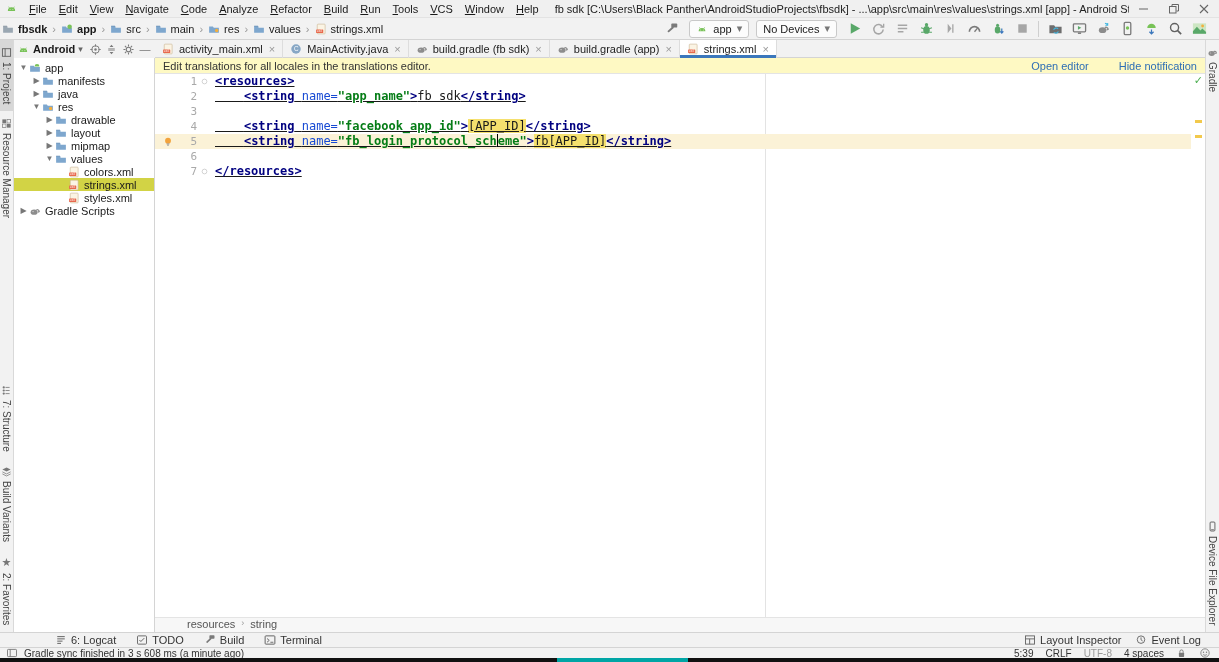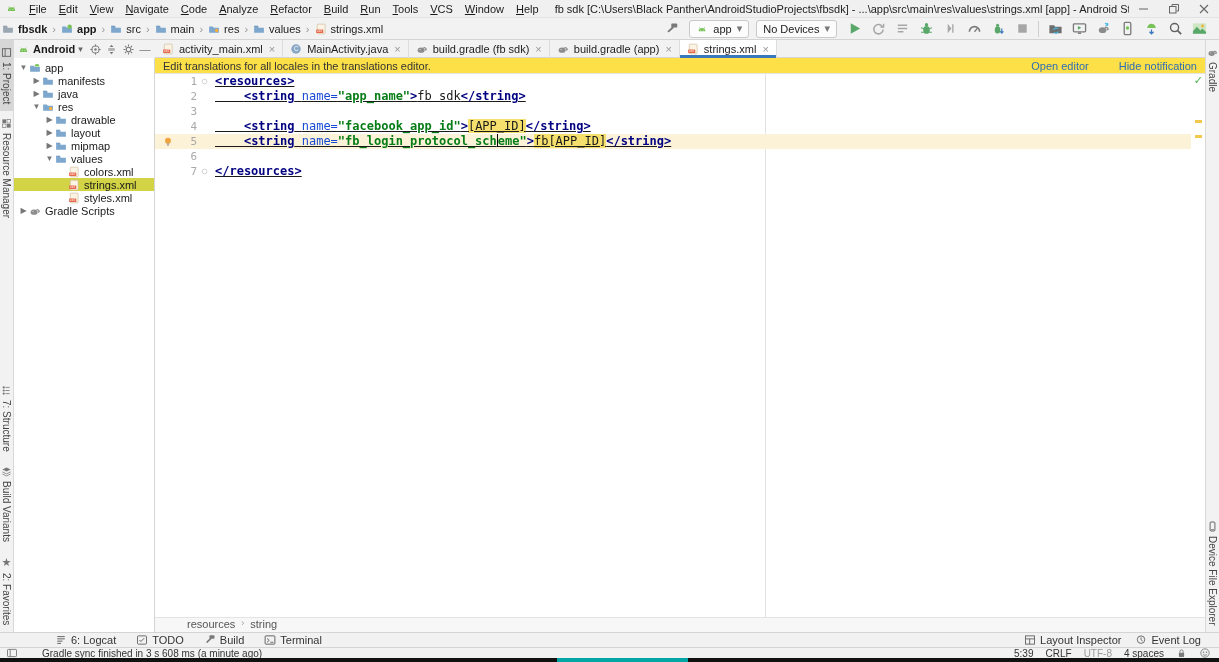--- a/index.html
+++ b/index.html
@@ -58,21 +58,21 @@
   
   #project-panel { left:14px; top:58px; width:141px; height:574px; background:#FFFFFF;
     border-right:1px solid #D4D4D4; overflow:hidden; padding-top:3px; }
   .tree-row { height:13px; display:flex; align-items:center; white-space:nowrap; }
   .tree-row.selected { background:#D2D345; }
   .tree-arrow { width:11px; text-align:center; color:#777; font-size:8px; flex:none; }
   .tree-row .icon { margin-right:4px; }
   .tree-label { font-size:11px; }
 
   
-  #notification { left:155px; top:58px; width:1050px; height:16px; background:#fde047;
+  #notification { left:155px; top:58px; width:1050px; height:16px; background:#fef9c3;
     border-bottom:1px solid #E4E4E4; display:flex; align-items:center; padding:0 8px; color:#333; }
   #notification .spacer { flex:1; }
   #notification a { color:#2E6EB5; text-decoration:none; margin-left:30px; }
   #editor { left:155px; top:74px; width:1050px; height:543px; background:#FFFFFF; }
   #code-lines { position:relative; }
   .margin-line { position:absolute; left:610px; top:0; width:1px; height:543px; background:#E3E3E3; }
   .code-line { position:relative; display:flex; height:15px; line-height:15px;
     font-family:"DejaVu Sans Mono","Liberation Mono",monospace; font-size:12px; }
   .code-line.active { background:#FBF2D7; }
   .gutter { width:56px; flex:none; display:flex; align-items:center; }
@@ -97,21 +97,21 @@
   #bottom-bar { left:0; top:632px; width:1219px; height:15px; background:#F2F2F2;
     border-top:1px solid #D4D4D4; display:flex; align-items:center;padding-left:19px; }
   .bb-item { display:flex; align-items:center; gap:4px; margin-right:20px; color:#333; }
   #bottom-left { display:flex; margin-left:36px; flex:1; }
   #bottom-right { display:flex; margin-right:4px; }
   #bottom-right .bb-item { margin-right:14px; }
 
   
   #status-bar { left:0; top:647px; width:1219px; height:11px; background:#F2F2F2;
     border-top:1px solid #D4D4D4; display:flex; align-items:center; font-size:10px; color:#333; }
-  #status-left { display:flex; align-items:center; gap:24px; padding-left:6px; flex:1; }
+  #status-left { display:flex; align-items:center; gap:6px; padding-left:6px; flex:1; }
   #status-right { display:flex; align-items:center; gap:12px; padding-right:8px; }
   #status-right .muted { color:#9A9A9A; }
 
   #taskbar-strip { left:0; top:658px; width:1219px; height:4px; background:#111; }
   #taskbar-strip .teal { position:absolute; left:557px; top:0; width:131px; height:4px; background:#00A5A5; }
 
   .check-ok { color:#4CAF50; font-weight:bold; font-size:11px; }
 </style>
 </head>
 <body>

